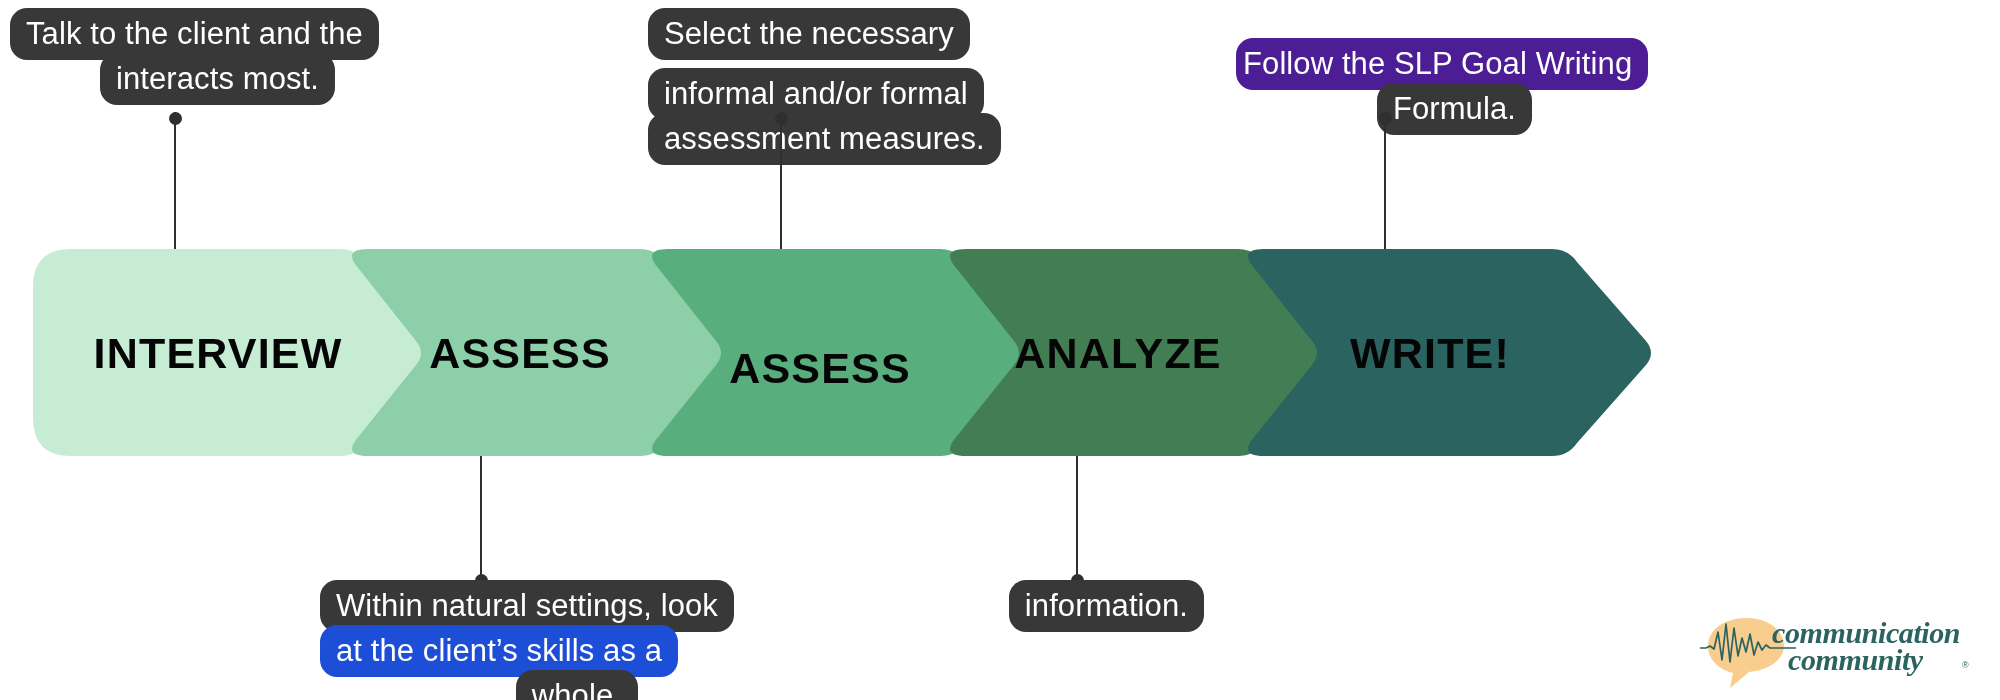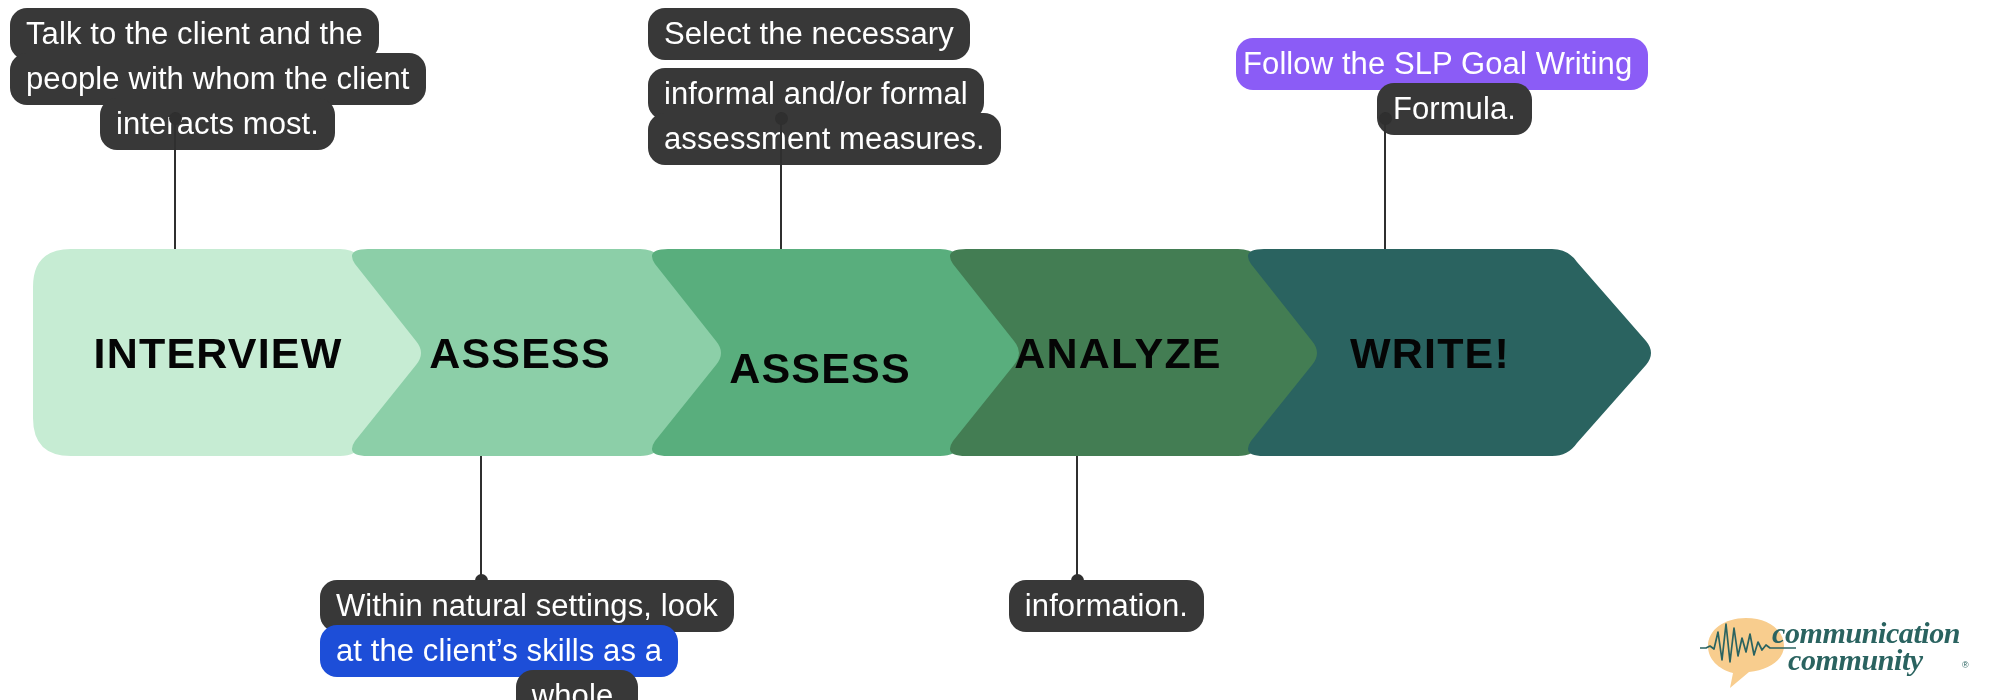--- a/index.html
+++ b/index.html
@@ -81,21 +81,20 @@
     font-size:9px;color:#2a6360;
   }
 </style>
 </head>
 <body style="background: rgb(255, 255, 255);">
 
 <div id="stage">
 
   <div class="callout al-right" id="co-0" style="left:10px;top:8px;width:325px;">
     <span class="cline" style="background: rgb(56, 56, 56); color: rgb(255, 255, 255);">Talk to the client and the</span>
-    <span class="cline" style="background: rgb(56, 56, 56); color: rgb(255, 255, 255);">people with whom the client</span>
     <span class="cline" style="background: rgb(56, 56, 56); color: rgb(255, 255, 255);">interacts most.</span>
   </div>
   <div class="conn" id="cn-0" style="left:174px;top:112px;height:140px;">
     <div class="stem" style="height: 140px; background: rgb(47, 47, 47);"></div>
     <div class="dot" style="top: 0px; background: rgb(47, 47, 47);"></div>
   </div>
 
   <div class="conn" id="cn-1" style="left:480px;top:452px;height:130px;">
     <div class="stem" style="height: 130px; background: rgb(47, 47, 47);"></div>
     <div class="dot" style="top: 122px; background: rgb(47, 47, 47);"></div>
@@ -118,21 +117,21 @@
 
   <div class="conn" id="cn-3" style="left:1076px;top:452px;height:130px;">
     <div class="stem" style="height: 130px; background: rgb(47, 47, 47);"></div>
     <div class="dot" style="top: 122px; background: rgb(47, 47, 47);"></div>
   </div>
   <div class="callout al-right" id="co-3" style="left:950px;top:580px;width:254px;">
     <span class="cline" style="background: rgb(56, 56, 56); color: rgb(255, 255, 255);">information.</span>
   </div>
 
   <div class="callout al-right" id="co-4" style="left:1236px;top:38px;width:296px;">
-    <span class="cline" style="background: #8b5cf6; color: rgb(255, 255, 255); padding-left: 7px;">Follow the SLP Goal Writing</span>
+    <span class="cline" style="background: #4c1d95; color: rgb(255, 255, 255); padding-left: 7px;">Follow the SLP Goal Writing</span>
     <span class="cline" style="background: rgb(56, 56, 56); color: rgb(255, 255, 255);">Formula.</span>
   </div>
   <div class="conn" id="cn-4" style="left:1384px;top:112px;height:140px;">
     <div class="stem" style="height: 140px; background: rgb(47, 47, 47);"></div>
     <div class="dot" style="top: 0px; background: rgb(47, 47, 47);"></div>
   </div>
 
   <div id="band">
     <svg width="2000" height="207" viewBox="0 0 2000 207" xmlns="http://www.w3.org/2000/svg">
 

